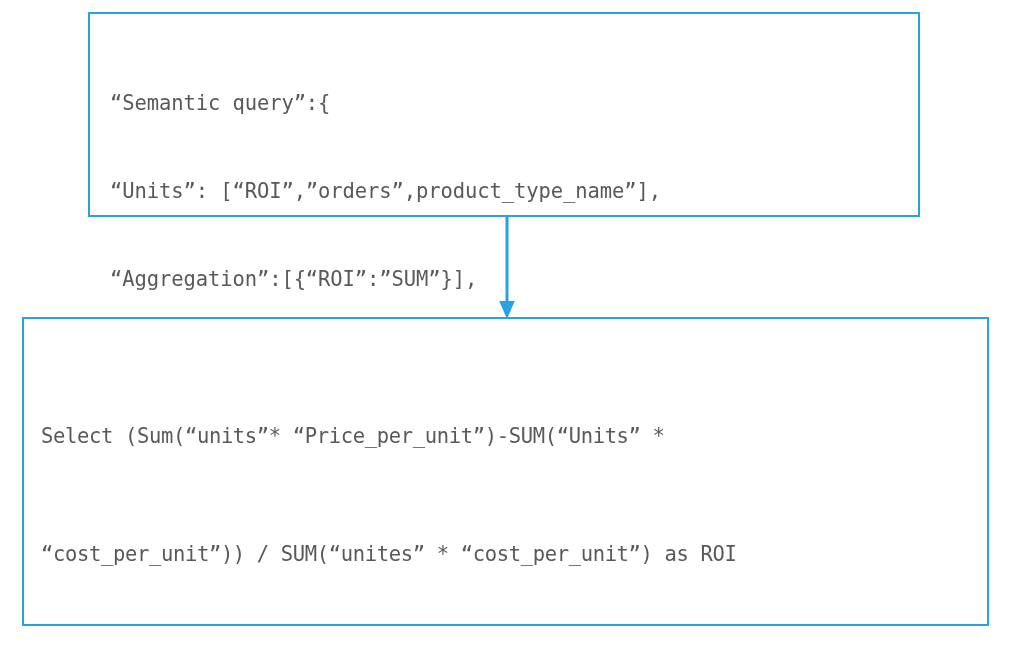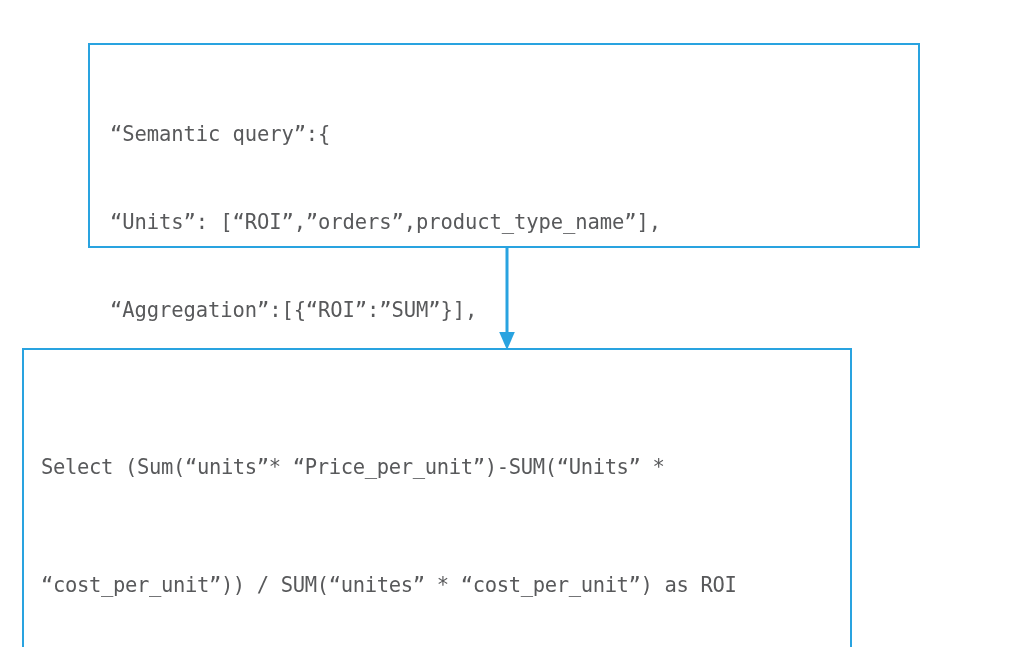--- a/index.html
+++ b/index.html
@@ -11,42 +11,41 @@
     width: 1012px;
     height: 647px;
     position: relative;
     overflow: hidden;
     font-family: "DejaVu Sans Mono", monospace;
   }
 
   .diagram {
     position: absolute;
     inset: 0;
-    margin-top: 31px;
   }
 
   
   .box {
     position: absolute;
     box-sizing: border-box;
     background: #ffffff;
     border: 2px solid #29a3e0;
   }
 
   .box-semantic {
     left: 88px;
     top: 12px;
     width: 832px;
     height: 205px;
   }
 
   .box-sql {
     left: 22px;
     top: 317px;
-    width: 830px;
+    width: 967px;
     height: 309px;
   }
 
   
   .code-block {
     position: absolute;
     color: #58595b;
     font-family: "DejaVu Sans Mono", monospace;
     white-space: pre;
     font-weight: 400;

